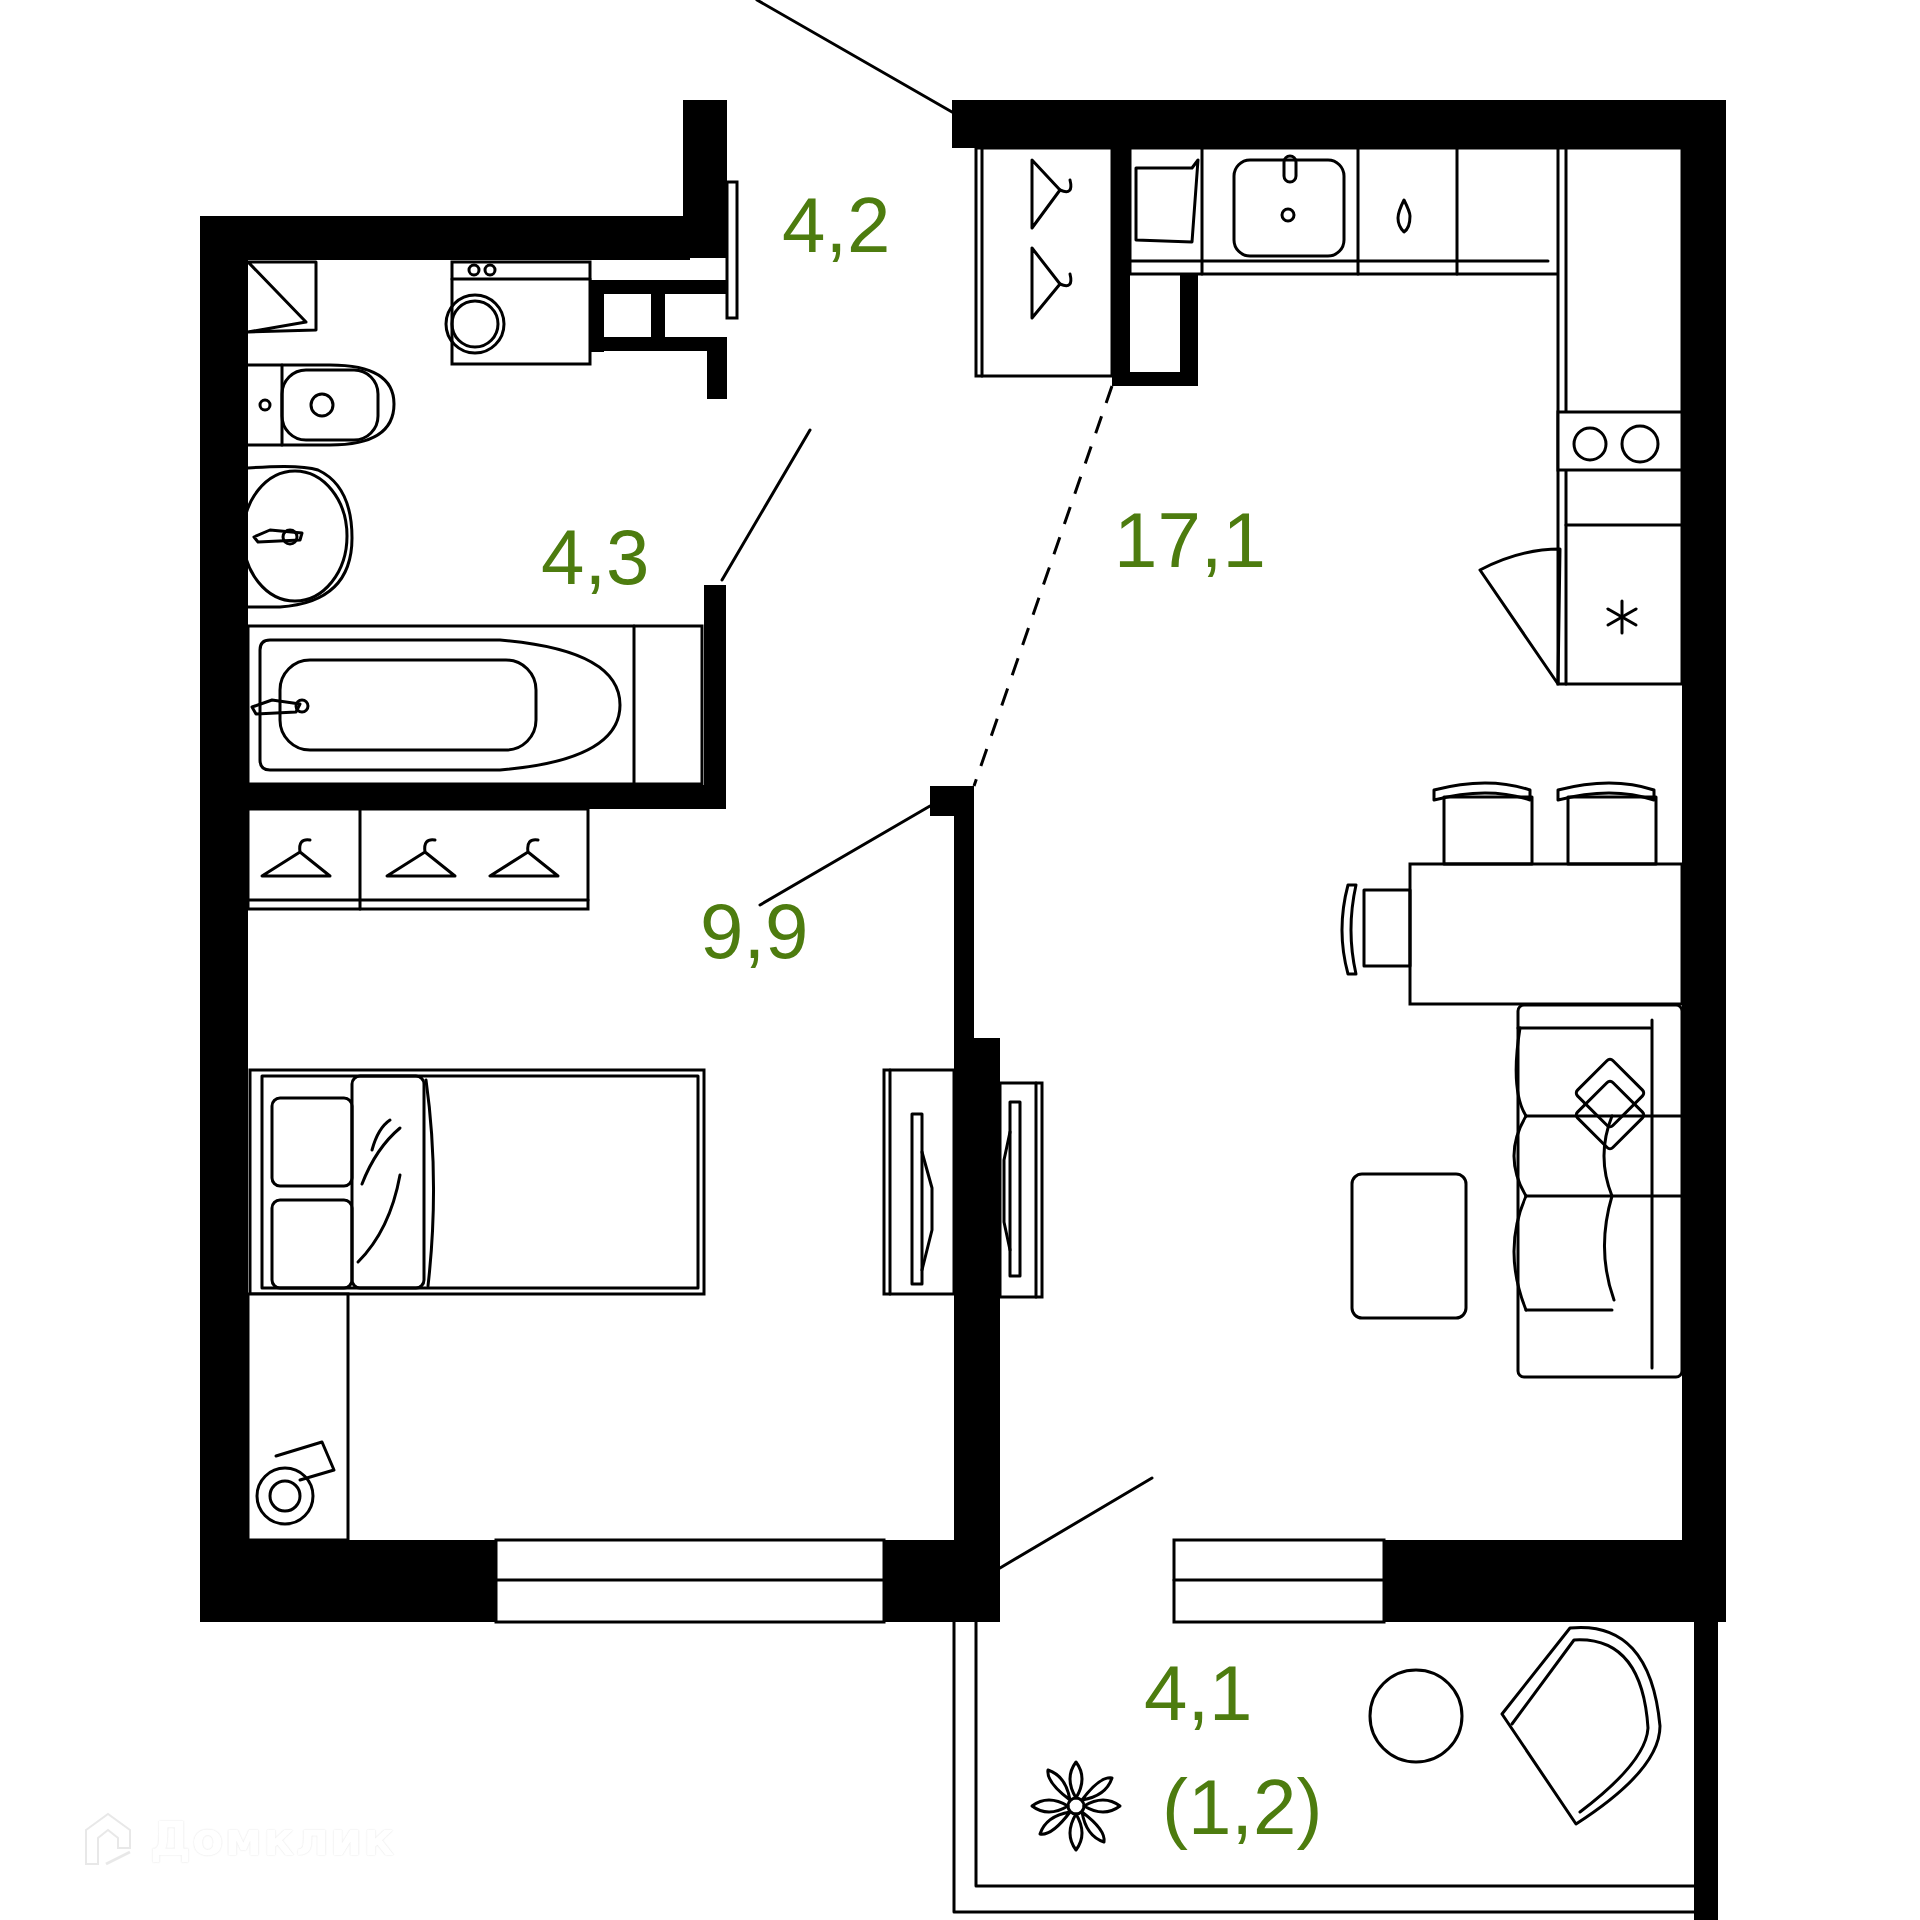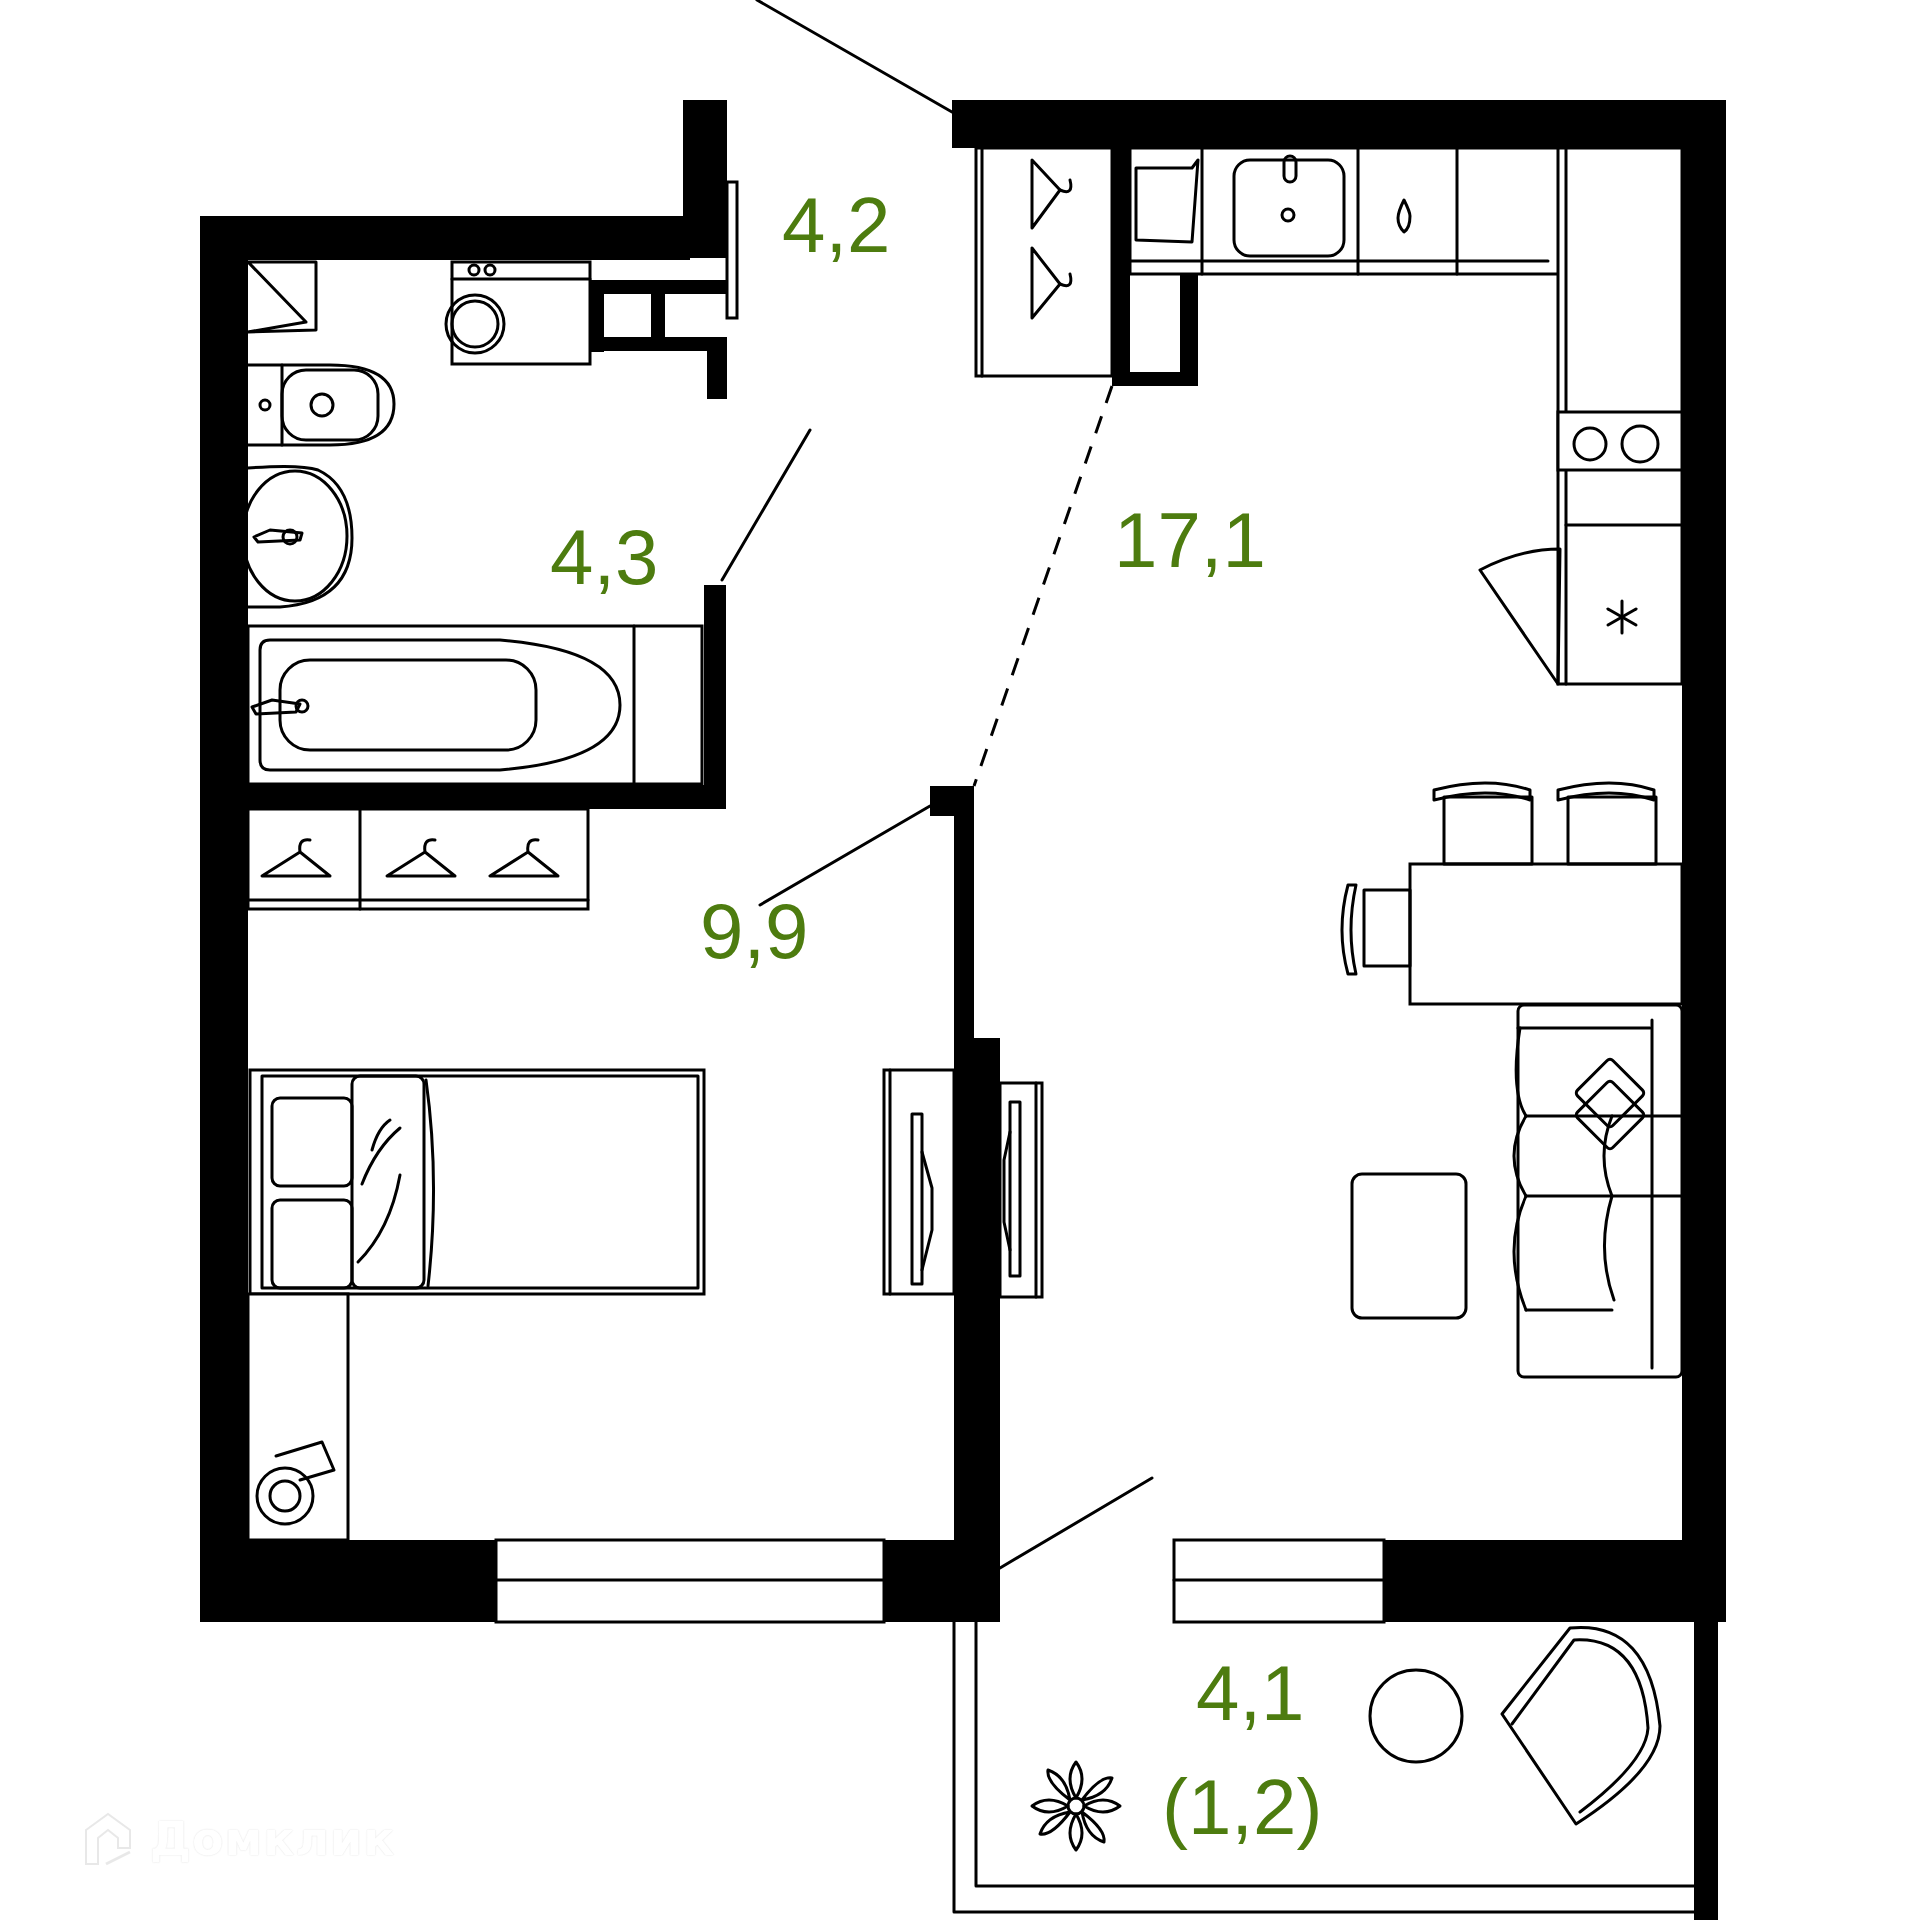--- a/index.html
+++ b/index.html
@@ -230,24 +230,24 @@
       <path class="ln" d="M-8 0 Q-28 12 -44 0 Q-28 -12 -8 0"></path>
       <path class="ln" d="M6 -6 Q24 -30 36 -28 Q30 -10 6 -6"></path>
       <path class="ln" d="M-6 6 Q-24 30 -36 28 Q-30 10 -6 6"></path>
       <path class="ln" d="M6 6 Q30 24 28 36 Q10 30 6 6"></path>
       <path class="ln" d="M-6 -6 Q-30 -24 -28 -36 Q-10 -30 -6 -6"></path>
     </g>
   </g>
 </svg>
 
 <div class="area" style="left:782px;top:186px;">4,2</div>
-<div class="area" style="left:541px;top:518px;margin-left:9px;">4,3</div>
+<div class="area" style="left:541px;top:518px;">4,3</div>
 <div class="area" style="left:700px;top:892px;">9,9</div>
 <div class="area" style="left:1114px;top:501px;">17,1</div>
-<div class="area" style="left:1196px;top:1654px;">4,1</div>
+<div class="area" style="left:1144px;top:1654px;">4,1</div>
 <div class="area" style="left:1162px;top:1768px;">(1,2)</div>
 
 <div class="watermark">
   <svg width="56" height="62" viewBox="0 0 56 62">
     <path d="M6 22 L28 6 L50 22 L50 40 L38 40 L38 30 L28 22 L18 30 L18 56 L6 56 Z" fill="#fff" stroke="#e6e6e6" stroke-width="2"></path>
     <path d="M26 56 L50 44" fill="none" stroke="#e6e6e6" stroke-width="3"></path>
   </svg>
   <span class="wm-text">Домклик</span>
 </div>
 

